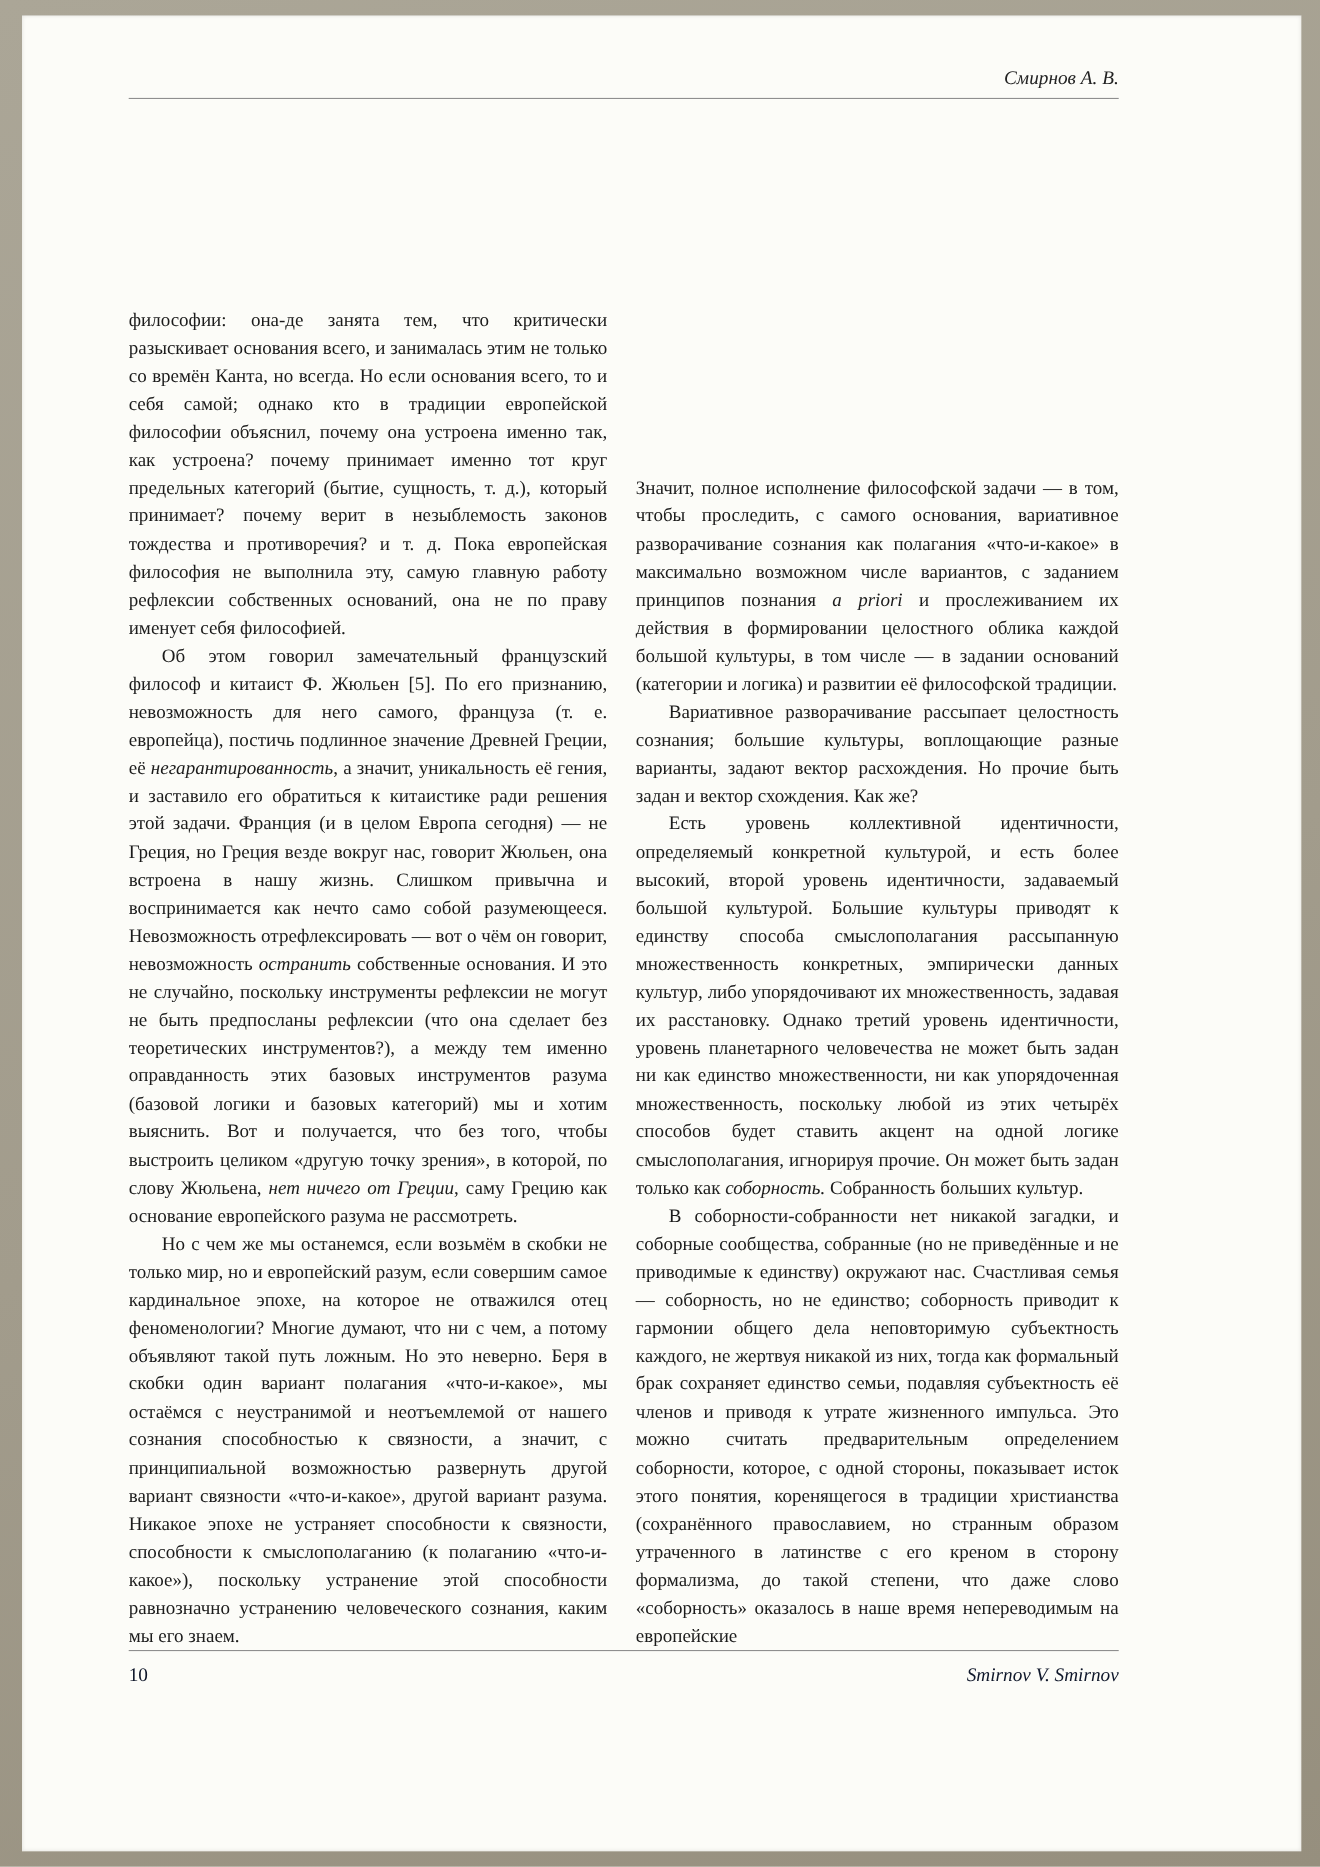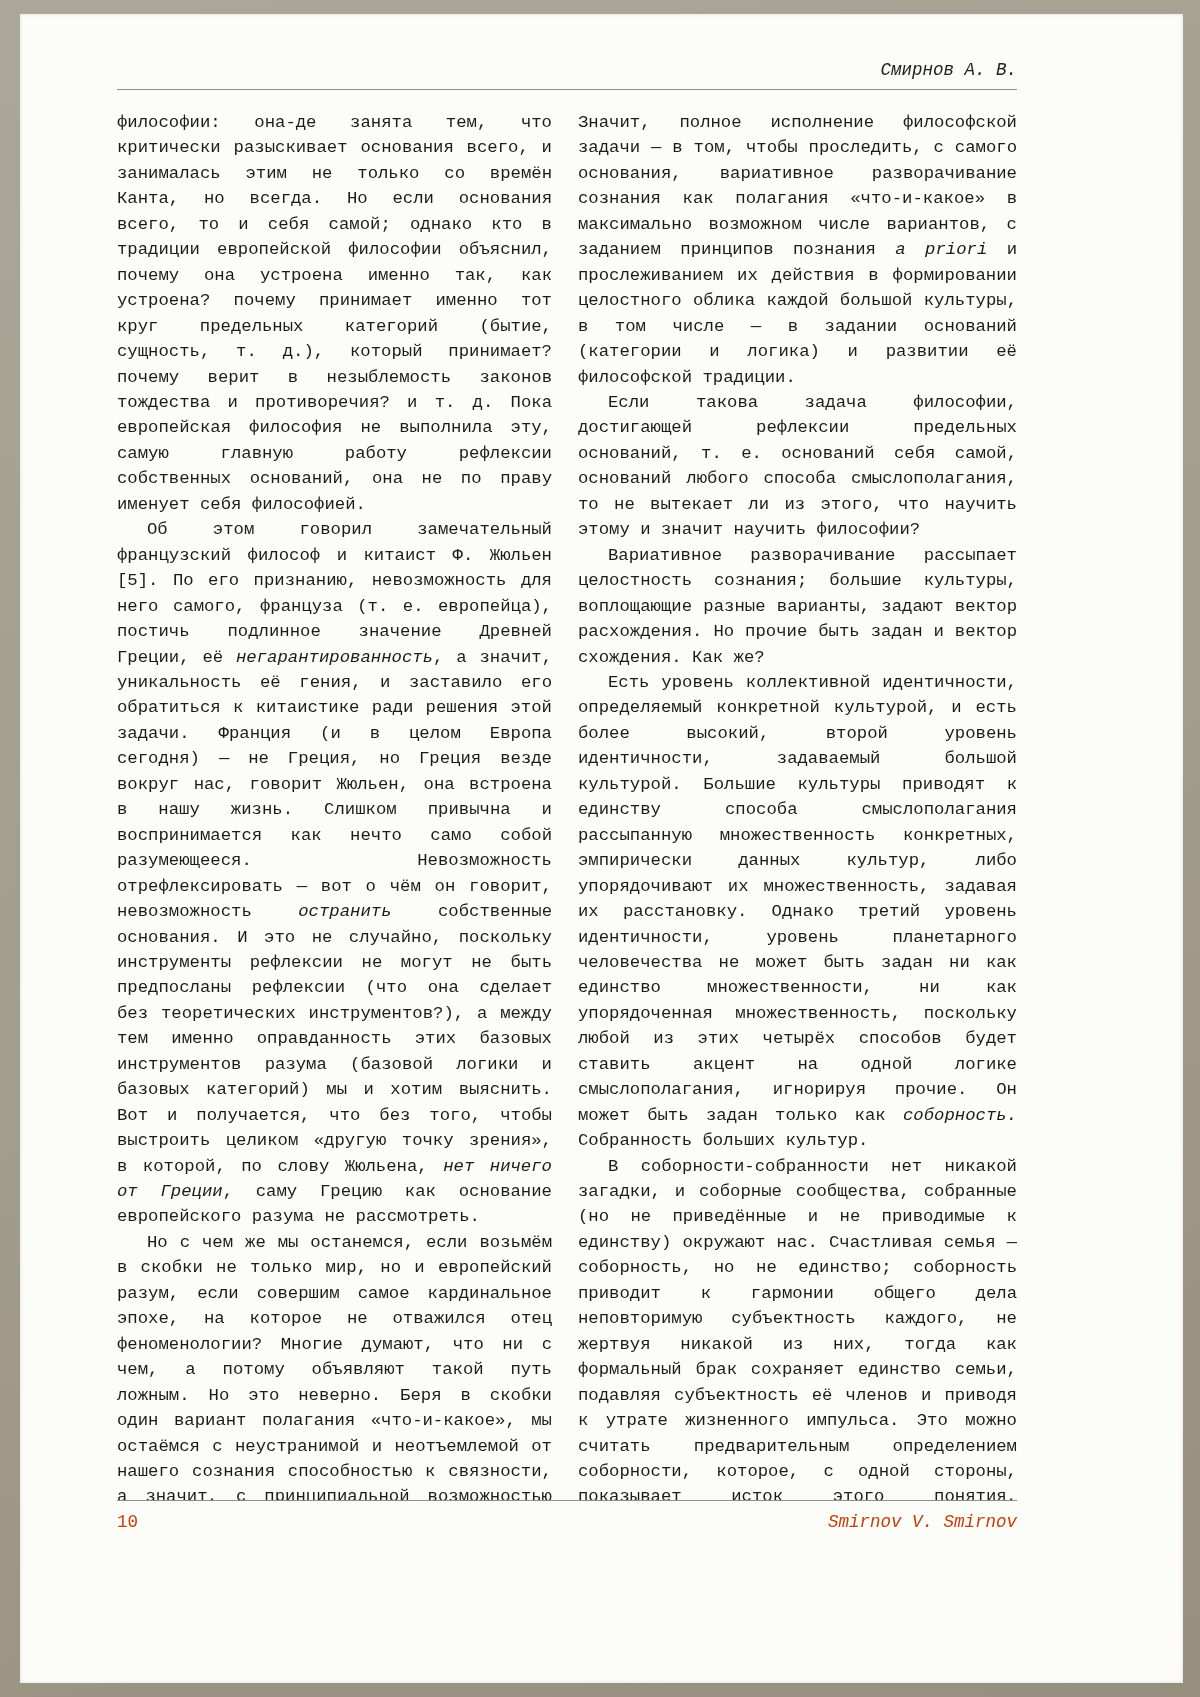--- a/index.html
+++ b/index.html
@@ -19,64 +19,63 @@
     top: 14px;
     left: 20px;
     right: 17px;
     bottom: 14px;
     background: #fcfcf8;
     box-sizing: border-box;
     padding: 46px 166px 150px 97px;
     display: flex;
     flex-direction: column;
     box-shadow: inset 0 0 4px rgba(0,0,0,0.12);
-    font-family: Liberation Mono, monospace;
   }
   .header-row {
     display: flex;
     justify-content: flex-end;
     font-size: 17.5px;
     font-style: italic;
     color: #222;
     line-height: 20px;
   }
   .header-rule {
     border: none;
     border-top: 1px solid #8f8f8f;
     margin: 9px 0 0 0;
   }
   .content {
     display: flex;
     gap: 26px;
-    margin-top: 20px;
     flex: 1 1 auto;
     overflow: hidden;
     font-size: 17.3px;
     line-height: 25.45px;
     text-align: justify;
     color: #1b1b1b;
+    align-items: flex-end;
   }
   .col { flex: 0 0 auto; }
   .col-left  { width: 435px; }
   .col-right { width: 439px; }
   p.para { margin: 0; padding: 0; }
   p.para.indent { text-indent: 30px; }
   .it { font-style: italic; }
   .footer-rule {
     border: none;
     border-top: 1px solid #8f8f8f;
     margin: 0;
   }
   .footer-row {
     display: flex;
     justify-content: space-between;
     align-items: baseline;
     margin-top: 11px;
     font-size: 17.5px;
-    color: #c2410c;
+    color: #0f172a;
     line-height: 21px;
   }
   .footer-author { font-style: italic; }
 </style>
 </head>
 <body>
 
 <div class="page">
 
   <div class="header-row">
@@ -85,21 +84,20 @@
   <hr class="header-rule">
 
   <div class="content">
     <div class="col col-left">
         <p class="para"><span>философии: она-де занята тем, что критически разыскивает основания всего, и занималась этим не только со времён Канта, но всегда. Но если основания всего, то и себя самой; однако кто в традиции европейской философии объяснил, почему она устроена именно так, как устроена? почему принимает именно тот круг предельных категорий (бытие, сущность, т. д.), который принимает? почему верит в незыблемость законов тождества и противоречия? и т. д. Пока европейская философия не выполнила эту, самую главную работу рефлексии собственных оснований, она не по праву именует себя философией.</span></p>
         <p class="para indent"><span>Об этом говорил замечательный французский философ и китаист Ф. Жюльен [5]. По его признанию, невозможность для него самого, француза (т. е. европейца), постичь подлинное значение Древней Греции, её </span><span class="it">негарантированность</span><span>, а значит, уникальность её гения, и заставило его обратиться к китаистике ради решения этой задачи. Франция (и в целом Европа сегодня) — не Греция, но Греция везде вокруг нас, говорит Жюльен, она встроена в нашу жизнь. Слишком привычна и воспринимается как нечто само собой разумеющееся. Невозможность отрефлексировать — вот о чём он говорит, невозможность </span><span class="it">остранить</span><span> собственные основания. И это не случайно, поскольку инструменты рефлексии не могут не быть предпосланы рефлексии (что она сделает без теоретических инструментов?), а между тем именно оправданность этих базовых инструментов разума (базовой логики и базовых категорий) мы и хотим выяснить. Вот и получается, что без того, чтобы выстроить целиком «другую точку зрения», в которой, по слову Жюльена, </span><span class="it">нет ничего от Греции</span><span>, саму Грецию как основание европейского разума не рассмотреть.</span></p>
         <p class="para indent"><span>Но с чем же мы останемся, если возьмём в скобки не только мир, но и европейский разум, если совершим самое кардинальное эпохе, на которое не отважился отец феноменологии? Многие думают, что ни с чем, а потому объявляют такой путь ложным. Но это неверно. Беря в скобки один вариант полагания «что-и-какое», мы остаёмся с неустранимой и неотъемлемой от нашего сознания способностью к связности, а значит, с принципиальной возможностью развернуть другой вариант связности «что-и-какое», другой вариант разума. Никакое эпохе не устраняет способности к связности, способности к смыслополаганию (к полаганию «что-и-какое»), поскольку устранение этой способности равнозначно устранению человеческого сознания, каким мы его знаем.</span></p>
       </div>
     <div class="col col-right">
         <p class="para"><span>Значит, полное исполнение философской задачи — в том, чтобы проследить, с самого основания, вариативное разворачивание сознания как полагания «что-и-какое» в максимально возможном числе вариантов, с заданием принципов познания </span><span class="it">a priori</span><span> и прослеживанием их действия в формировании целостного облика каждой большой культуры, в том числе — в задании оснований (категории и логика) и развитии её философской традиции.</span></p>
-        <p class="para indent"><span>Если такова задача философии, достигающей рефлексии предельных оснований, т. е. оснований себя самой, оснований любого способа смыслополагания, то не вытекает ли из этого, что научить этому и значит научить философии?</span></p>
         <p class="para indent"><span>Вариативное разворачивание рассыпает целостность сознания; большие культуры, воплощающие разные варианты, задают вектор расхождения. Но прочие быть задан и вектор схождения. Как же?</span></p>
         <p class="para indent"><span>Есть уровень коллективной идентичности, определяемый конкретной культурой, и есть более высокий, второй уровень идентичности, задаваемый большой культурой. Большие культуры приводят к единству способа смыслополагания рассыпанную множественность конкретных, эмпирически данных культур, либо упорядочивают их множественность, задавая их расстановку. Однако третий уровень идентичности, уровень планетарного человечества не может быть задан ни как единство множественности, ни как упорядоченная множественность, поскольку любой из этих четырёх способов будет ставить акцент на одной логике смыслополагания, игнорируя прочие. Он может быть задан только как </span><span class="it">соборность.</span><span> Собранность больших культур.</span></p>
         <p class="para indent"><span>В соборности-собранности нет никакой загадки, и соборные сообщества, собранные (но не приведённые и не приводимые к единству) окружают нас. Счастливая семья — соборность, но не единство; соборность приводит к гармонии общего дела неповторимую субъектность каждого, не жертвуя никакой из них, тогда как формальный брак сохраняет единство семьи, подавляя субъектность её членов и приводя к утрате жизненного импульса. Это можно считать предварительным определением соборности, которое, с одной стороны, показывает исток этого понятия, коренящегося в традиции христианства (сохранённого православием, но странным образом утраченного в латинстве с его креном в сторону формализма, до такой степени, что даже слово «соборность» оказалось в наше время непереводимым на европейские</span></p>
       </div>
   </div>
 
   <hr class="footer-rule">
   <div class="footer-row">
     <span>10</span>
     <span class="footer-author">Smirnov V. Smirnov</span>

